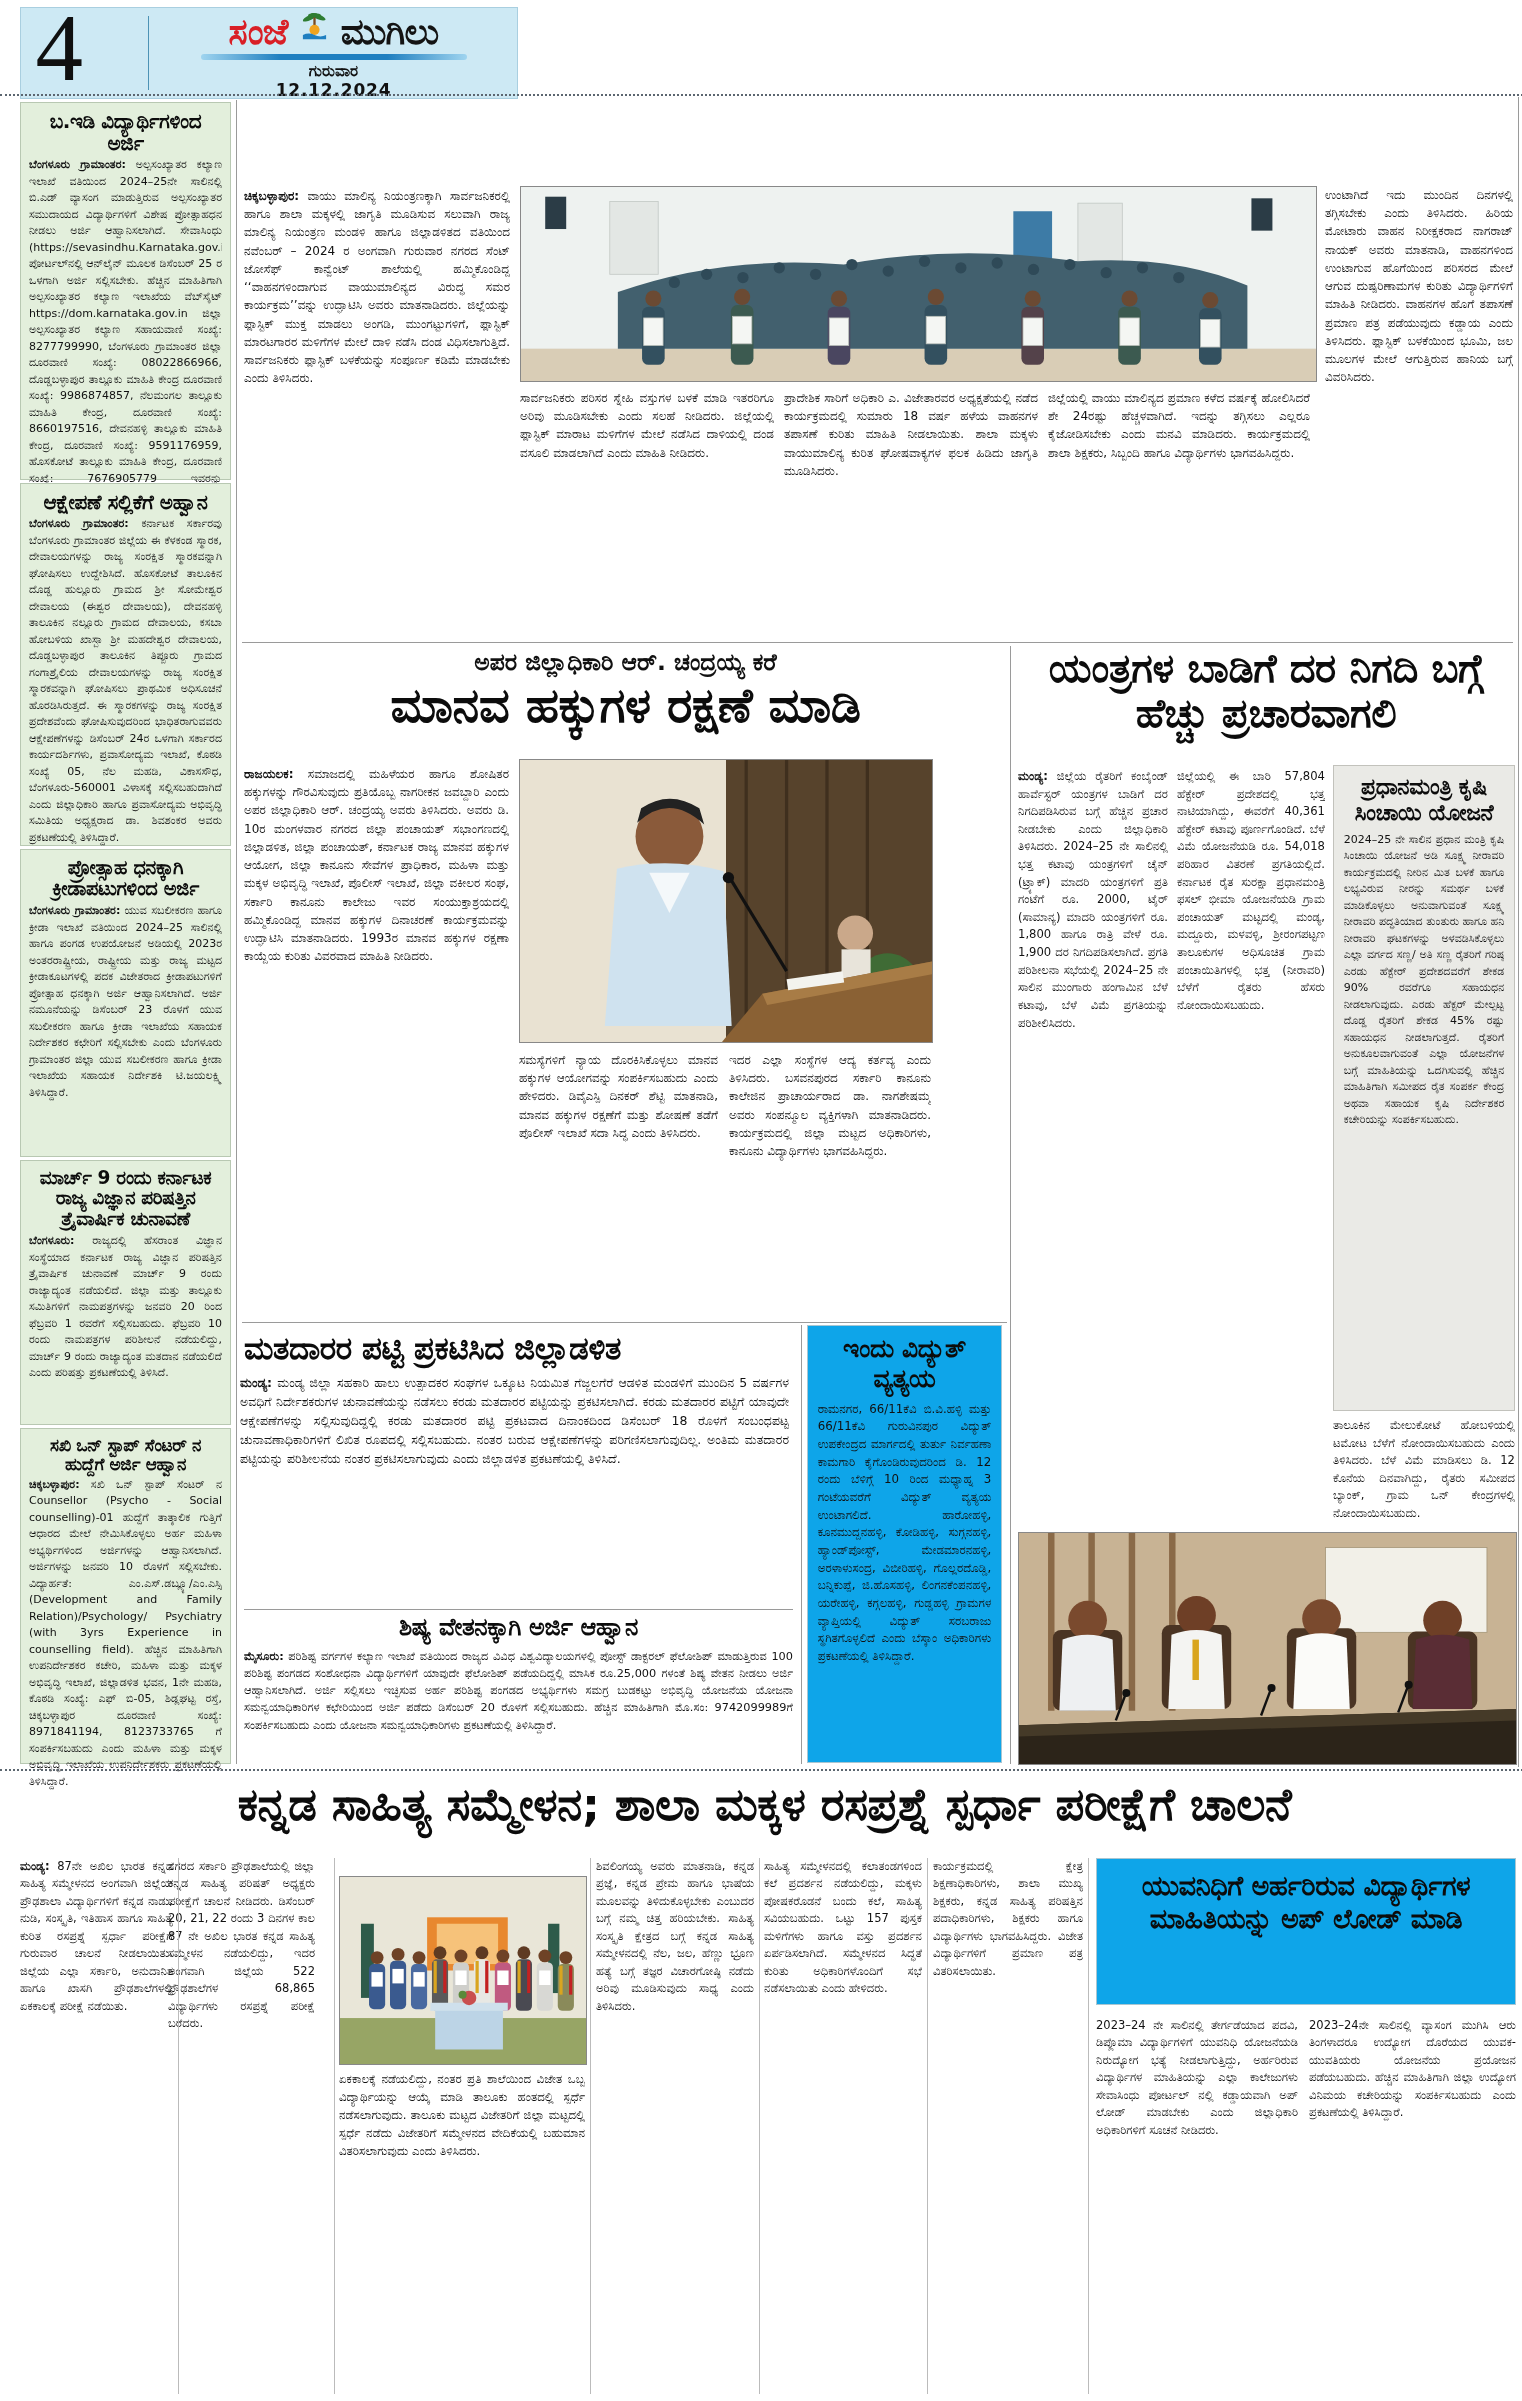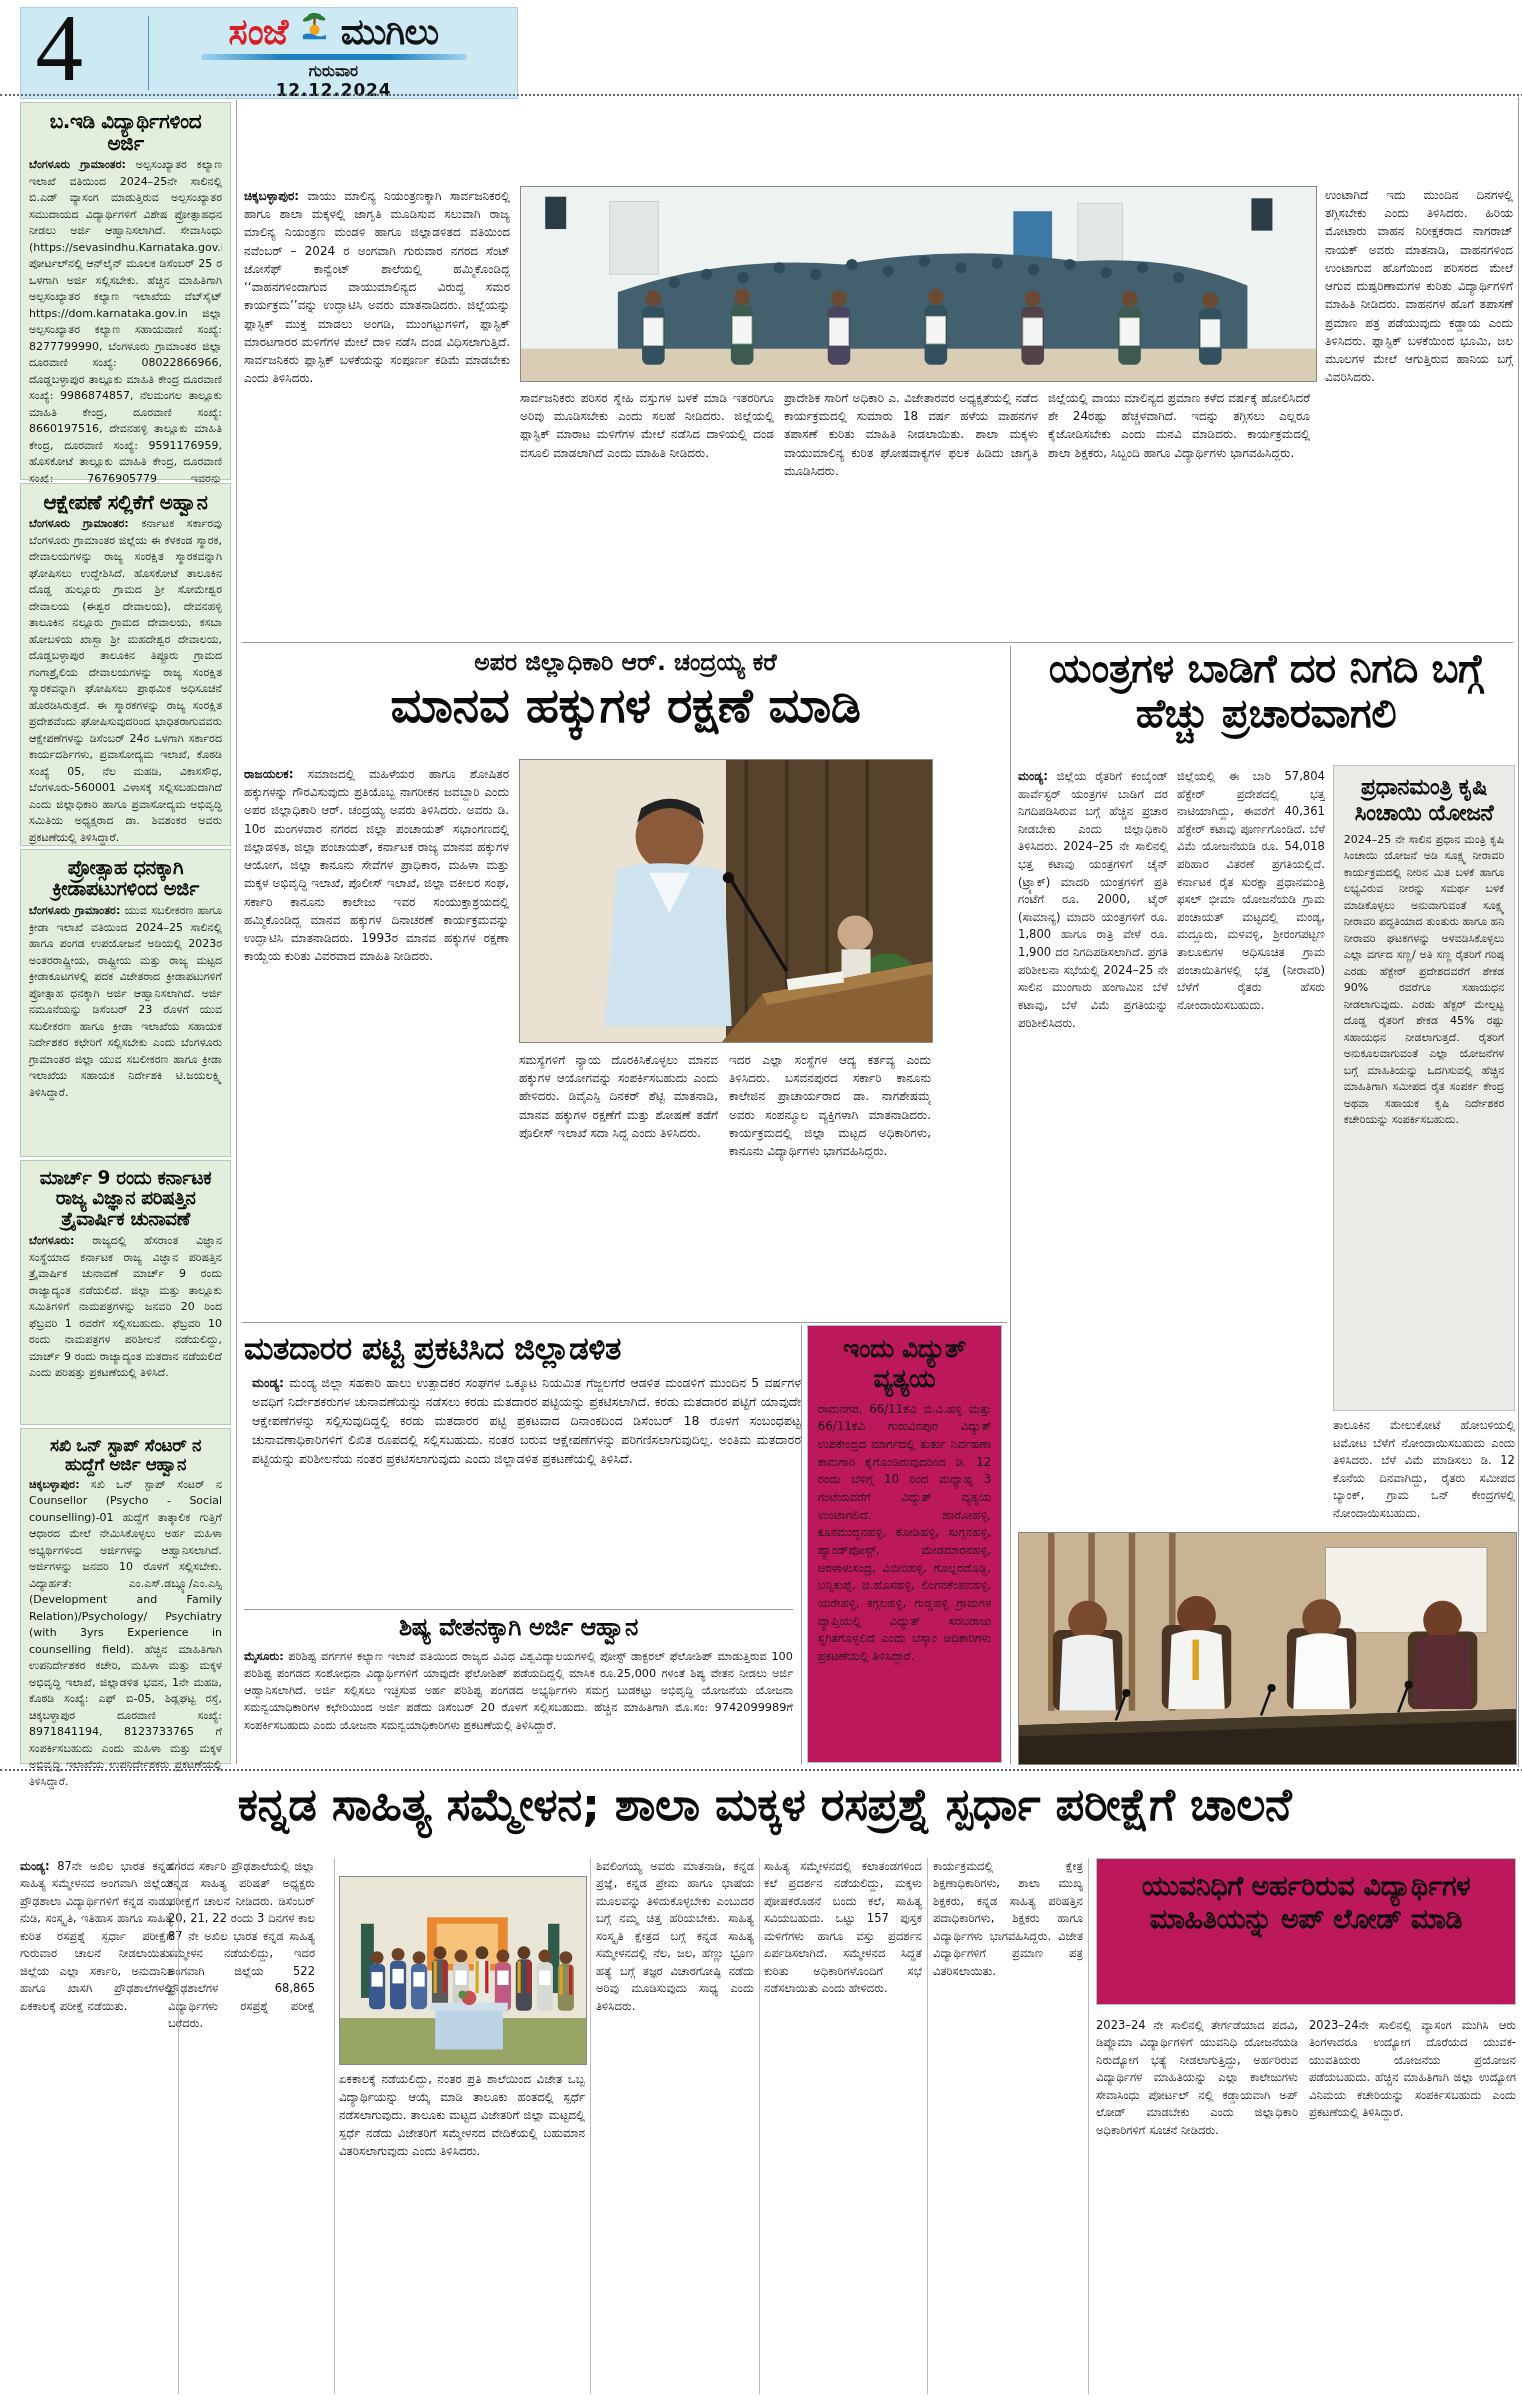--- a/index.html
+++ b/index.html
@@ -1,20 +1,20 @@
 <!DOCTYPE html>
 <html style="font-size:13px"><head>
 <meta charset="utf-8">
 <style>
   html,body{margin:0;padding:0;background:#e9e9e9;}
   .page{position:relative;width:1523px;height:2401px;background:#ffffff;
         font-family:"DejaVu Sans","Liberation Sans",sans-serif;color:#111;overflow:hidden;}
   .abs{position:absolute;}
   .box-green{background:#e3efdc;border:0.8px solid #b8c8b2;}
-  .box-blue{background:#be185d;border:0.8px solid #a8c6d2;}
+  .box-blue{background:#0ea5e9;border:0.8px solid #a8c6d2;}
   .box-grey{background:#eaeae6;border:0.8px solid #c2c2bc;}
   .hl{font-weight:800;color:#0c0c0c;line-height:1.12;letter-spacing:-0.4px;}
   .center{text-align:center;}
   .body-txt{font-size:12px;line-height:1.52;text-align:justify;overflow:hidden;}
   .body-sm{font-size:11px;line-height:1.5;text-align:justify;overflow:hidden;}
   .dateline{font-weight:800;}
   .vrule{width:0.8px;background:#9a9a9a;}
   .hrule{height:0.8px;background:#9a9a9a;}
   .dotrule{border-top:2.4px dotted #5c6670;height:0;}
   .photo{border:0.8px solid #888;overflow:hidden;background:#ddd;}
@@ -200,21 +200,21 @@
 
   <div class="abs body-txt" style="left:519px;top:1051px;width:199px;height:268px;">ಸಮಸ್ಯೆಗಳಿಗೆ ನ್ಯಾಯ ದೊರಕಿಸಿಕೊಳ್ಳಲು ಮಾನವ ಹಕ್ಕುಗಳ ಆಯೋಗವನ್ನು ಸಂಪರ್ಕಿಸಬಹುದು ಎಂದು ಹೇಳಿದರು. ಡಿವೈಎಸ್ಪಿ ದಿನಕರ್ ಶೆಟ್ಟಿ ಮಾತನಾಡಿ, ಮಾನವ ಹಕ್ಕುಗಳ ರಕ್ಷಣೆಗೆ ಮತ್ತು ಶೋಷಣೆ ತಡೆಗೆ ಪೊಲೀಸ್ ಇಲಾಖೆ ಸದಾ ಸಿದ್ಧ ಎಂದು ತಿಳಿಸಿದರು.</div>
   <div class="abs body-txt" style="left:729px;top:1051px;width:202px;height:268px;">ಇದರ ಎಲ್ಲಾ ಸಂಸ್ಥೆಗಳ ಆದ್ಯ ಕರ್ತವ್ಯ ಎಂದು ತಿಳಿಸಿದರು. ಬಸವನಪುರದ ಸರ್ಕಾರಿ ಕಾನೂನು ಕಾಲೇಜಿನ ಪ್ರಾಚಾರ್ಯರಾದ ಡಾ. ನಾಗಶೇಷಮ್ಮ ಅವರು ಸಂಪನ್ಮೂಲ ವ್ಯಕ್ತಿಗಳಾಗಿ ಮಾತನಾಡಿದರು. ಕಾರ್ಯಕ್ರಮದಲ್ಲಿ ಜಿಲ್ಲಾ ಮಟ್ಟದ ಅಧಿಕಾರಿಗಳು, ಕಾನೂನು ವಿದ್ಯಾರ್ಥಿಗಳು ಭಾಗವಹಿಸಿದ್ದರು.</div>
   <div class="abs body-txt" style="left:940px;top:765px;width:67px;height:0px;">ಸಮಸ್ಯೆಗಳಿಗೆ ನ್ಯಾಯ ದೊರಕಿಸಿಕೊಳ್ಳಲು ಮಾನವ ಹಕ್ಕುಗಳ ಆಯೋಗವನ್ನು ಸಂಪರ್ಕಿಸಬಹುದು ಎಂದು ಹೇಳಿದರು. ಡಿವೈಎಸ್ಪಿ ದಿನಕರ್ ಶೆಟ್ಟಿ ಮಾತನಾಡಿ, ಮಾನವ ಹಕ್ಕುಗಳ ರಕ್ಷಣೆಗೆ ಮತ್ತು ಶೋಷಣೆ ತಡೆಗೆ ಪೊಲೀಸ್ ಇಲಾಖೆ ಸದಾ ಸಿದ್ಧ ಎಂದು ತಿಳಿಸಿದರು.</div>
 
   <div class="abs hrule" style="left:242px;top:1322px;width:765px;"></div>
   <div class="abs vrule" style="left:1010px;top:646px;height:1118px;"></div>
   <div class="abs vrule" style="left:801px;top:1325px;height:439px;"></div>
 
   <div class="abs hl" style="left:244px;top:1331px;width:549px;font-size:31px;">ಮತದಾರರ ಪಟ್ಟಿ ಪ್ರಕಟಿಸಿದ ಜಿಲ್ಲಾಡಳಿತ</div>
-  <div class="abs body-txt" style="left:252px;top:1373px;width:549px;height:231px;font-size:12.5px;">
+  <div class="abs body-txt" style="left:240px;top:1373px;width:549px;height:231px;font-size:12.5px;">
     <span class="dateline">ಮಂಡ್ಯ:</span>
     <span>ಮಂಡ್ಯ ಜಿಲ್ಲಾ ಸಹಕಾರಿ ಹಾಲು ಉತ್ಪಾದಕರ ಸಂಘಗಳ ಒಕ್ಕೂಟ ನಿಯಮಿತ ಗೆಜ್ಜಲಗೆರೆ ಆಡಳಿತ ಮಂಡಳಿಗೆ ಮುಂದಿನ 5 ವರ್ಷಗಳ ಅವಧಿಗೆ ನಿರ್ದೇಶಕರುಗಳ ಚುನಾವಣೆಯನ್ನು ನಡೆಸಲು ಕರಡು ಮತದಾರರ ಪಟ್ಟಿಯನ್ನು ಪ್ರಕಟಿಸಲಾಗಿದೆ. ಕರಡು ಮತದಾರರ ಪಟ್ಟಿಗೆ ಯಾವುದೇ ಆಕ್ಷೇಪಣೆಗಳನ್ನು ಸಲ್ಲಿಸುವುದಿದ್ದಲ್ಲಿ ಕರಡು ಮತದಾರರ ಪಟ್ಟಿ ಪ್ರಕಟವಾದ ದಿನಾಂಕದಿಂದ ಡಿಸೆಂಬರ್ 18 ರೊಳಗೆ ಸಂಬಂಧಪಟ್ಟ ಚುನಾವಣಾಧಿಕಾರಿಗಳಿಗೆ ಲಿಖಿತ ರೂಪದಲ್ಲಿ ಸಲ್ಲಿಸಬಹುದು. ನಂತರ ಬರುವ ಆಕ್ಷೇಪಣೆಗಳನ್ನು ಪರಿಗಣಿಸಲಾಗುವುದಿಲ್ಲ. ಅಂತಿಮ ಮತದಾರರ ಪಟ್ಟಿಯನ್ನು ಪರಿಶೀಲನೆಯ ನಂತರ ಪ್ರಕಟಿಸಲಾಗುವುದು ಎಂದು ಜಿಲ್ಲಾಡಳಿತ ಪ್ರಕಟಣೆಯಲ್ಲಿ ತಿಳಿಸಿದೆ.</span>
   </div>
 
   <div class="abs hrule" style="left:244px;top:1609px;width:549px;"></div>
 
   <div class="abs hl center" style="left:244px;top:1614px;width:549px;font-size:24px;">ಶಿಷ್ಯ ವೇತನಕ್ಕಾಗಿ ಅರ್ಜಿ ಆಹ್ವಾನ</div>
   <div class="abs body-txt" style="left:244px;top:1648px;width:549px;height:115px;font-size:11.3px;">
     <span class="dateline">ಮೈಸೂರು:</span>
     <span>ಪರಿಶಿಷ್ಟ ವರ್ಗಗಳ ಕಲ್ಯಾಣ ಇಲಾಖೆ ವತಿಯಿಂದ ರಾಜ್ಯದ ವಿವಿಧ ವಿಶ್ವವಿದ್ಯಾಲಯಗಳಲ್ಲಿ ಪೋಸ್ಟ್ ಡಾಕ್ಟರಲ್ ಫೆಲೋಶಿಪ್ ಮಾಡುತ್ತಿರುವ 100 ಪರಿಶಿಷ್ಟ ಪಂಗಡದ ಸಂಶೋಧನಾ ವಿದ್ಯಾರ್ಥಿಗಳಿಗೆ ಯಾವುದೇ ಫೆಲೋಶಿಪ್ ಪಡೆಯದಿದ್ದಲ್ಲಿ ಮಾಸಿಕ ರೂ.25,000 ಗಳಂತೆ ಶಿಷ್ಯ ವೇತನ ನೀಡಲು ಅರ್ಜಿ ಆಹ್ವಾನಿಸಲಾಗಿದೆ. ಅರ್ಜಿ ಸಲ್ಲಿಸಲು ಇಚ್ಛಿಸುವ ಅರ್ಹ ಪರಿಶಿಷ್ಟ ಪಂಗಡದ ಅಭ್ಯರ್ಥಿಗಳು ಸಮಗ್ರ ಬುಡಕಟ್ಟು ಅಭಿವೃದ್ಧಿ ಯೋಜನೆಯ ಯೋಜನಾ ಸಮನ್ವಯಾಧಿಕಾರಿಗಳ ಕಛೇರಿಯಿಂದ ಅರ್ಜಿ ಪಡೆದು ಡಿಸೆಂಬರ್ 20 ರೊಳಗೆ ಸಲ್ಲಿಸಬಹುದು. ಹೆಚ್ಚಿನ ಮಾಹಿತಿಗಾಗಿ ಮೊ.ಸಂ: 9742099989ಗೆ ಸಂಪರ್ಕಿಸಬಹುದು ಎಂದು ಯೋಜನಾ ಸಮನ್ವಯಾಧಿಕಾರಿಗಳು ಪ್ರಕಟಣೆಯಲ್ಲಿ ತಿಳಿಸಿದ್ದಾರೆ.</span>

